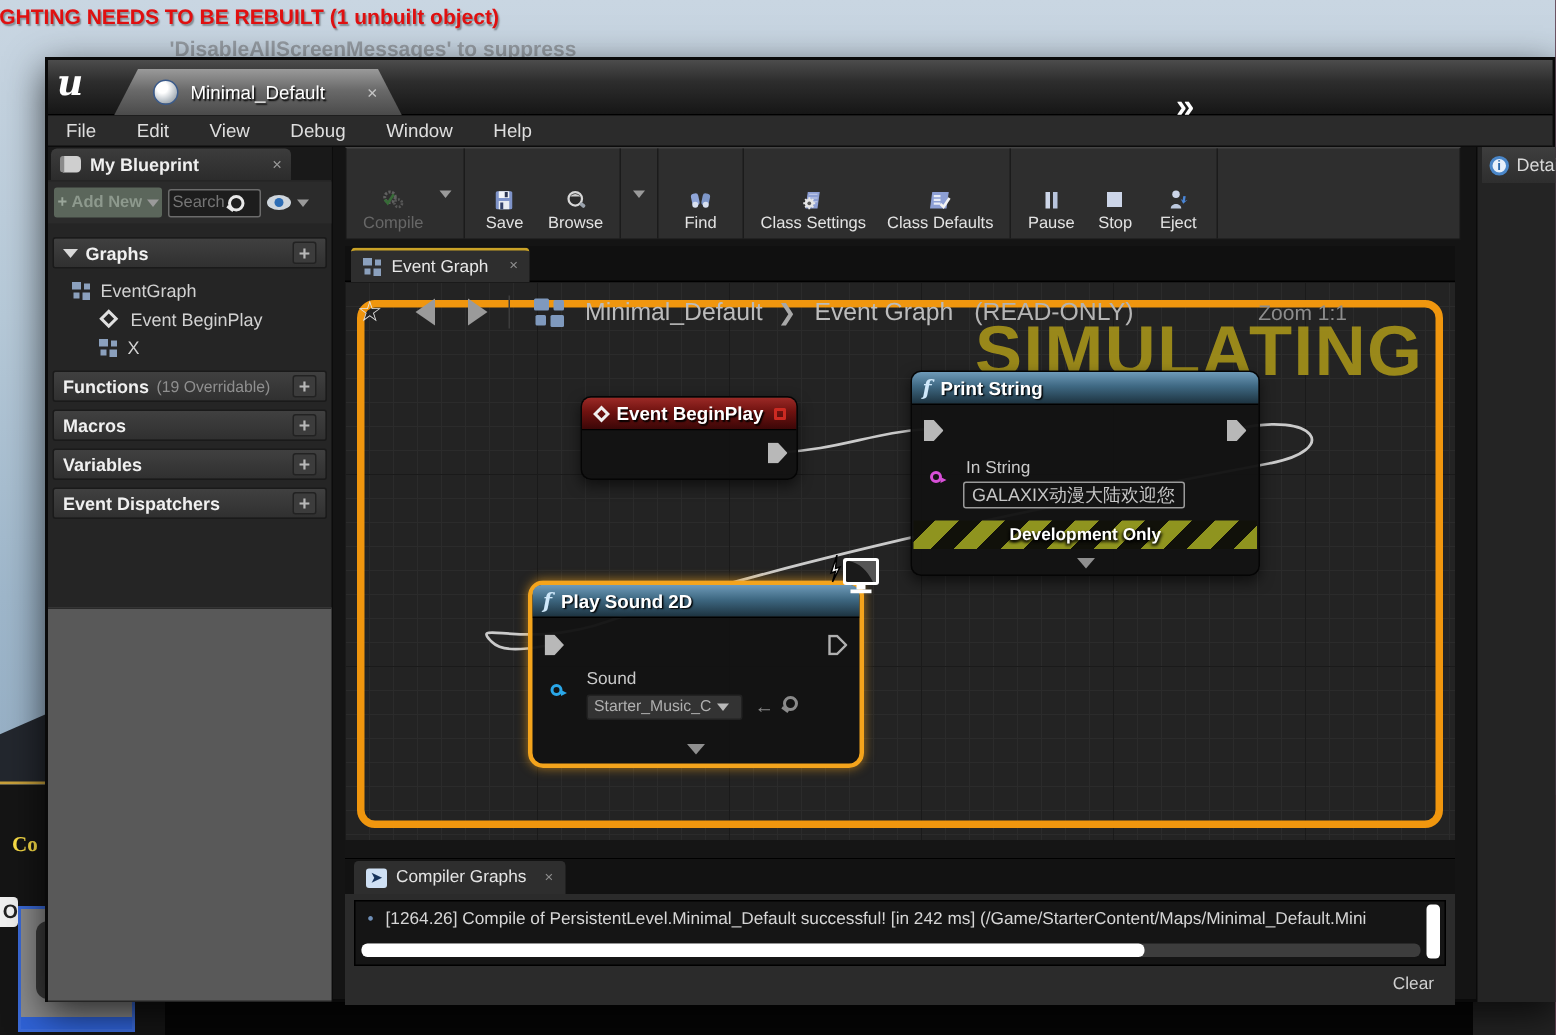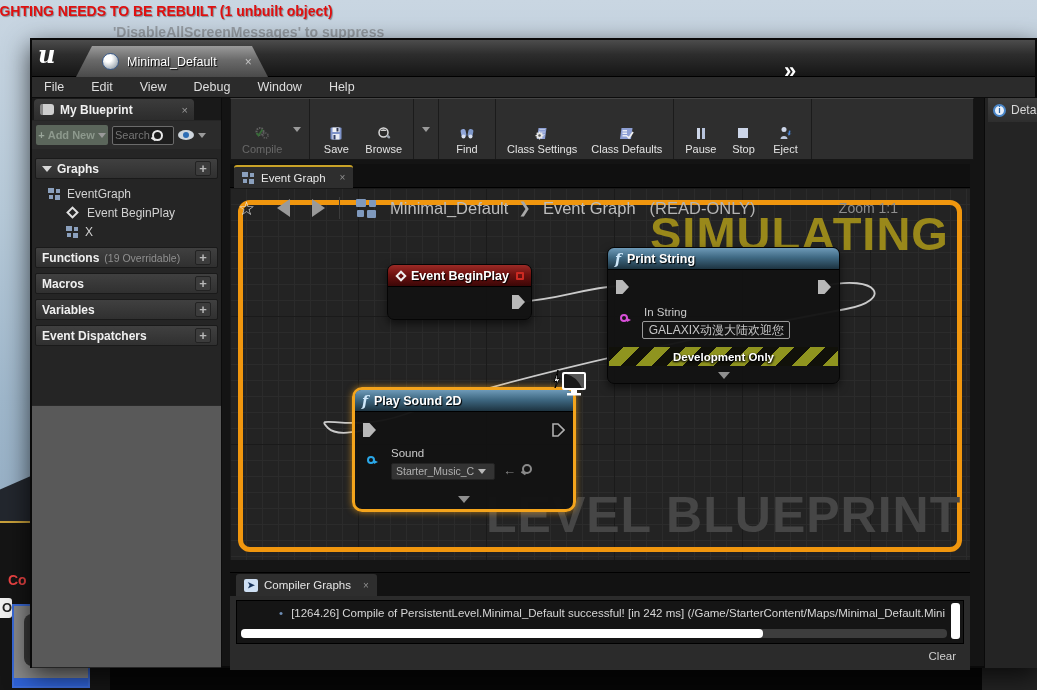--- a/index.html
+++ b/index.html
@@ -6,21 +6,21 @@
   body { background:#060606; font-family:"Liberation Sans", sans-serif; }
   .stage { position:relative; width:1037px; height:690px; overflow:hidden; background:#060606; }
 
   
   .sky { position:absolute; left:0; top:0; width:1037px; height:530px;
          background:linear-gradient(180deg,#c9d6e2 0%,#b6c9d8 40%,#9fb7cb 75%,#95aec4 100%); }
   .mountain { position:absolute; left:0; top:472px; width:40px; height:50px; background:#23272e;
               clip-path:polygon(0 35%, 100% 0, 100% 100%, 0 100%); }
   .floor-line { position:absolute; left:0; top:521px; width:34px; height:2px; background:#c9a13b; }
   .cb-bg { position:absolute; left:0; top:523px; width:110px; height:167px; background:#151515; }
-  .cb-label { position:absolute; left:8px; top:572px; color:#ef4444; font-weight:bold; font-size:14px; }
+  .cb-label { position:absolute; left:8px; top:556px; color:#fde047; font-weight:bold; font-size:14px;font-family:Liberation Serif, serif; }
   .cb-search-stub { position:absolute; left:-6px; top:598px; width:18px; height:20px; background:#f0f0f0;
                     border-radius:3px; color:#222; font-weight:bold; font-size:13px; text-align:right; line-height:20px; }
   .cb-asset { position:absolute; left:14px; top:606px; width:74px; height:80px; background:#8b8b8b;
               outline:2px solid #3a6ad8; }
   .cb-asset .thumb { position:absolute; left:10px; top:8px; width:52px; height:52px; background:#3a3a3a; border-radius:8px; }
   .cb-asset .selbar { position:absolute; left:0; bottom:0; width:100%; height:8px; background:#2f62d6; }
   .warning-text { position:absolute; left:-13px; top:3px; color:#e01010; font-weight:bold; font-size:14px;
                   white-space:nowrap; text-shadow:1px 1px 1px rgba(0,0,0,.35); }
   .suppress-text { position:absolute; left:113px; top:24px; color:#8a8f94; font-weight:bold; font-size:14px; opacity:.8; white-space:nowrap; }
   .details-ext { position:absolute; left:982px; top:600px; width:55px; height:90px; background:#232323; }
@@ -101,21 +101,21 @@
 
   
   .details-panel { position:absolute; left:952px; top:58px; width:55px; height:570px; background:#242424; border-left:1px solid #0a0a0a; }
   .details-tab { position:absolute; left:3px; top:0; width:60px; height:24px; background:linear-gradient(180deg,#3e3e3e,#2e2e2e);
                  display:flex; align-items:center; gap:5px; padding-left:5px; overflow:hidden; }
   .info-icon { width:13px; height:13px; border:2px solid #4a86c8; border-radius:50%; color:#7db1e8; font-size:9px; font-weight:bold;
                display:flex; align-items:center; justify-content:center; background:#e8f0fa; color:#2a66a8; flex:0 0 auto; }
   .details-tab .t { color:#d8d8d8; font-size:12px; white-space:nowrap; }
 
   
-  .graph-panel { position:absolute; left:198px; top:124px; width:740px; height:506px; background:#f9a8d4;text-align:right; }
+  .graph-panel { position:absolute; left:198px; top:124px; width:740px; height:506px; background:#f9a8d4; }
   .g-tabrow { position:absolute; left:0; top:0; width:100%; height:24px; background:#101010; border-bottom:1px solid #000; }
   .g-tab { position:absolute; left:4px; top:1px; height:23px; background:#2e2e2e; border-top:2px solid #c9a227;
            border-radius:3px 3px 0 0; display:flex; align-items:center; gap:6px; padding:0 8px; }
   .g-tab .t { color:#e8e8e8; font-size:11.5px; }
   .g-tab .x { color:#8f8f8f; font-size:10px; margin-left:8px; }
 
   .viewport { position:absolute; left:0; top:24px; width:740px; height:372px; overflow:hidden;
               background-color:#232323;
               background-image:
                 linear-gradient(#1a1a1a 1px, transparent 1px),
@@ -432,21 +432,20 @@
               <i></i>
             </span>
           <span class="t">Event Graph</span>
           <span class="x">×</span>
         </div>
       </div>
 
       <div class="viewport">
         <div class="wm-simulating">SIMULATING</div>
         <div class="sim-frame"></div>
-        <div class="wm-level">LEVEL BLUEPRINT</div>
         <div class="zoom-label">Zoom 1:1</div>
 
         <div class="crumbbar">
           <span class="crumb-star">☆</span>
           <span class="nav-arrow nav-back"></span>
           <span class="nav-arrow nav-fwd"></span>
           <span class="crumb-sep-line"></span>
           <span class="gicon2">
               <i></i>
               <i></i>

